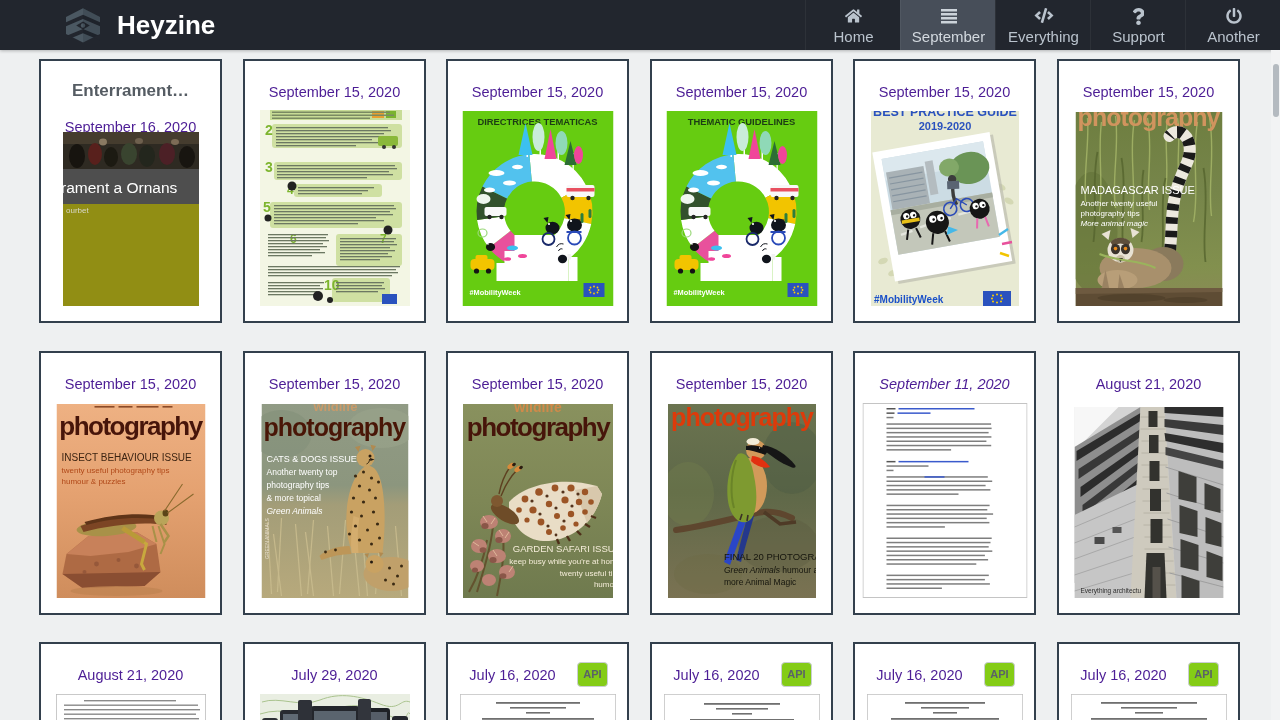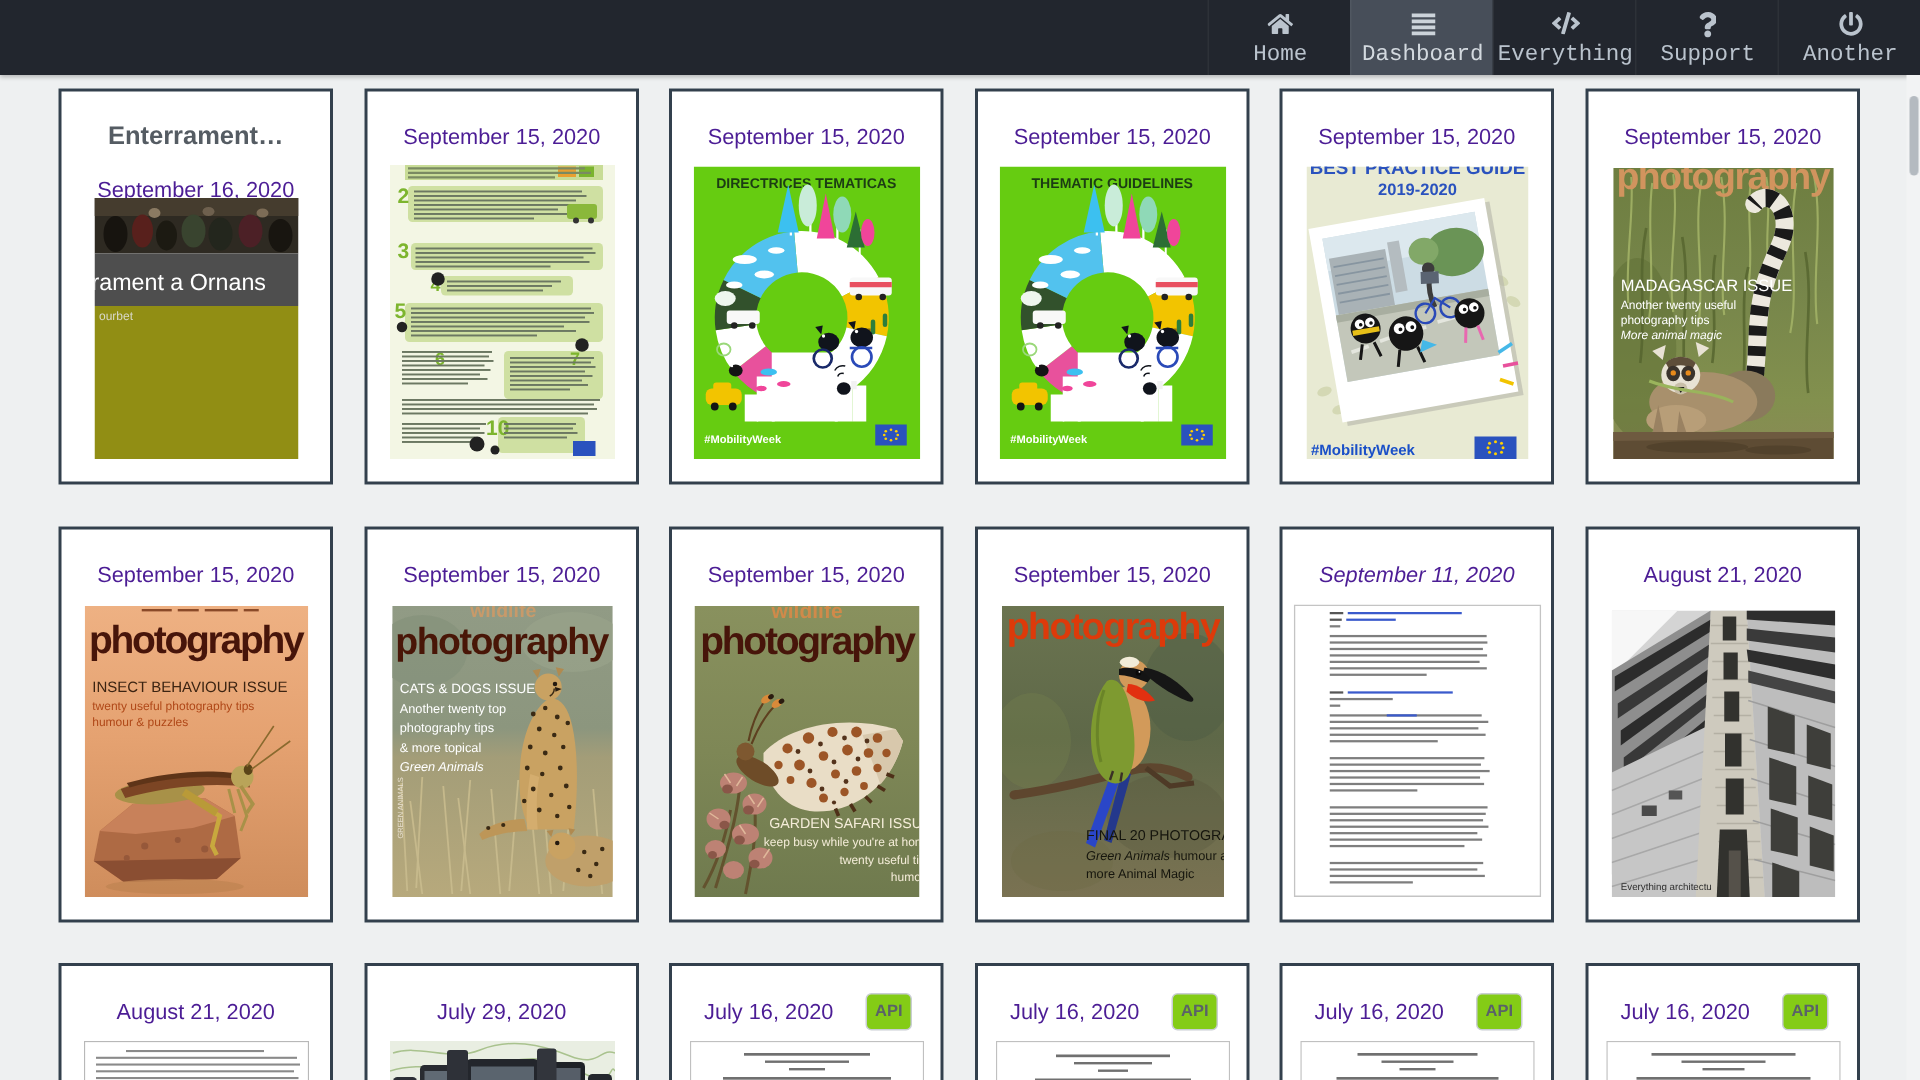--- a/index.html
+++ b/index.html
@@ -2,56 +2,67 @@
 <html><head>
 <meta charset="utf-8">
 <style>
 * { margin:0; padding:0; box-sizing:border-box; }
 html,body { width:1280px; height:720px; overflow:hidden; font-family:"Liberation Sans", sans-serif; background:#eef0f1; }
 
 .navbar { position:fixed; top:0; left:0; width:1280px; height:50px; background:#22262e; z-index:50; box-shadow:0 1px 3px rgba(0,0,0,.25); }
 .brand { position:absolute; left:66px; top:6px; height:38px; display:flex; align-items:center; }
 .brand-text { color:#ffffff; font-size:26px; font-weight:bold; margin-left:17px; letter-spacing:0px; }
 .nav-items { position:absolute; right:0; top:0; height:50px; display:flex; }
-.nav-item { width:95px; height:50px; text-align:center; color:#bac3cd; font-size:15px; border-left:1px solid rgba(255,255,255,0.05); position:relative;font-family:Liberation Mono, monospace; }
+.nav-item { width:95px; height:50px; text-align:center; color:#bac3cd; font-size:15px; border-left:1px solid rgba(255,255,255,0.05); position:relative; }
 .nav-item.active { background:#474e59; color:#d3d9df; }
 .nav-item .ni-icon { position:absolute; top:8px; left:0; width:95px; height:16px; }
 .nav-item .ni-label { position:absolute; top:28px; left:0; width:95px; }
 
 .card { position:absolute; width:183px; height:264px; background:#ffffff; border:2px solid #33404d; }
 .cdate { position:absolute; top:21px; left:0; width:100%; text-align:center; font-size:14.5px; color:#4c1d95; line-height:20px; }
 .ctitle { position:absolute; top:20px; left:0; width:100%; text-align:center; font-size:17px; font-weight:bold; color:#555c63; }
 .ctitle + .cdate { top:56px; }
 .cover { position:absolute; bottom:15.5px; left:50%; transform:translateX(-50%); overflow:hidden; }
 .api { position:absolute; top:18px; right:19px; width:31px; height:25px; border:1px solid #c9ced3; border-radius:4px; color:#5a6268; font-size:11px; font-weight:bold; text-align:center; line-height:23px; background:#84cc16; }
 
 .sb-track { position:fixed; right:0; top:50px; width:9px; height:670px; background:#f2f3f4; z-index:60; }
 .sb-thumb { position:fixed; right:1px; top:64px; width:6px; height:53px; background:#b4bac0; border-radius:3px; z-index:61; }
 </style>
 </head>
 <body>
 
 <div class="navbar">
+  <div class="brand">
+    <svg width="34" height="35" viewBox="0 0 34 35">
+      <polygon points="17,0.3 34,8.9 34,26 17,34.6 0,26 0,8.9" fill="#4b5862"></polygon>
+      <path d="M0 14.2 L17 6.7 L34 14.2 L34 18.3 L17 10.9 L0 18.3 Z" fill="#22262e"></path>
+      <path d="M17 13.6 L23.8 17.5 L17 21.4 L10.2 17.5 Z" fill="#22262e"></path>
+      <circle cx="17" cy="17.5" r="2.2" fill="#4b5862"></circle>
+      <path d="M0 28.1 L17 21 L34 28.1 L34 32.3 L17 25.3 L0 32.3 Z" fill="#22262e"></path>
+      <polygon points="17,0.3 34,8.9 34,26 17,34.6" fill="#10141a" opacity="0.15"></polygon>
+    </svg>
+    <div class="brand-text">Heyzine</div>
+  </div>
   <div class="nav-items">
     <div class="nav-item">
         <div class="ni-icon"><svg width="17" height="16" viewBox="0 0 576 512" style="margin-top:0px">
             <path fill="#bac3cd" d="M280.4 148.3L96 300.1V464a16 16 0 0 0 16 16l112-.3a16 16 0 0 0 16-16V368a16 16 0 0 1 16-16h64a16 16 0 0 1 16 16v95.6a16 16 0 0 0 16 16.1l112 .3a16 16 0 0 0 16-16V300L295.7 148.3a12.2 12.2 0 0 0-15.3 0zM571.6 251.5L488 182.6V44.1a12 12 0 0 0-12-12h-56a12 12 0 0 0-12 12v72.6L318.5 43a48 48 0 0 0-61 0L4.3 251.5a12 12 0 0 0-1.6 16.9l25.5 31a12 12 0 0 0 16.9 1.6l235.2-193.7a12.2 12.2 0 0 1 15.3 0L530.9 301a12 12 0 0 0 16.9-1.6l25.5-31a12 12 0 0 0-1.7-16.9z"></path>
           </svg></div>
         <div class="ni-label">Home</div>
       </div>
     <div class="nav-item active">
         <div class="ni-icon"><svg width="16" height="16" viewBox="0 0 16 16">
             <g fill="#ccd3da">
               <rect x="0" y="1" width="16" height="2.5"></rect>
               <rect x="0" y="5" width="16" height="2.5"></rect>
               <rect x="0" y="9" width="16" height="2.5"></rect>
               <rect x="0" y="13" width="16" height="2.5"></rect>
             </g>
           </svg></div>
-        <div class="ni-label">Dashboard</div>
+        <div class="ni-label">September</div>
       </div>
     <div class="nav-item">
         <div class="ni-icon"><svg width="20" height="15" viewBox="0 0 640 512">
             <path fill="#bac3cd" d="M278.9 511.5l-61-17.7c-6.4-1.8-10-8.5-8.2-14.9L346.2 8.7c1.8-6.4 8.5-10 14.9-8.2l61 17.7c6.4 1.8 10 8.5 8.2 14.9L293.8 503.3c-1.9 6.4-8.5 10.1-14.9 8.2zm-114-112.2l43.5-46.4c4.6-4.9 4.3-12.7-.8-17.2L117 256l90.6-79.7c5.1-4.5 5.5-12.3.8-17.2l-43.5-46.4c-4.5-4.8-12.1-5.1-17-.5L3.8 247.2c-5.1 4.7-5.1 12.8 0 17.5l144.1 135.1c4.9 4.6 12.5 4.4 17-.5zm327.2.6l144.1-135.1c5.1-4.7 5.1-12.8 0-17.5L492.1 112.1c-4.8-4.5-12.4-4.3-17 .5L431.6 159c-4.6 4.9-4.3 12.7.8 17.2L523 256l-90.6 79.7c-5.1 4.5-5.5 12.3-.8 17.2l43.5 46.4c4.5 4.9 12.1 5.1 17 .6z"></path>
           </svg></div>
         <div class="ni-label">Everything</div>
       </div>
     <div class="nav-item">
         <div class="ni-icon"><svg width="11" height="17" viewBox="0 0 320 512">
             <path fill="#bac3cd" d="M202.2 0C122.2 0 70.5 32.7 29.9 91.1c-7.4 10.6-5.1 25.1 5.2 32.9l43.3 32.8c10.4 7.9 25.1 6 33.3-4.1 25-31.4 43.6-49.4 82.8-49.4 30.8 0 68.8 19.8 68.8 49.6 0 22.6-18.6 34.1-49 51.2-35.4 19.9-82.3 44.6-82.3 106.4V320c0 13.3 10.7 24 24 24h72.5c13.3 0 24-10.7 24-24v-5.8c0-42.9 125.3-44.6 125.3-160.6C377.8 66.3 287.9 0 202.2 0zM192 373.5c-38.2 0-69.3 31.1-69.3 69.3 0 38.2 31.1 69.2 69.3 69.2s69.3-31 69.3-69.2-31.1-69.3-69.3-69.3z" transform="translate(-32 0)"></path>

